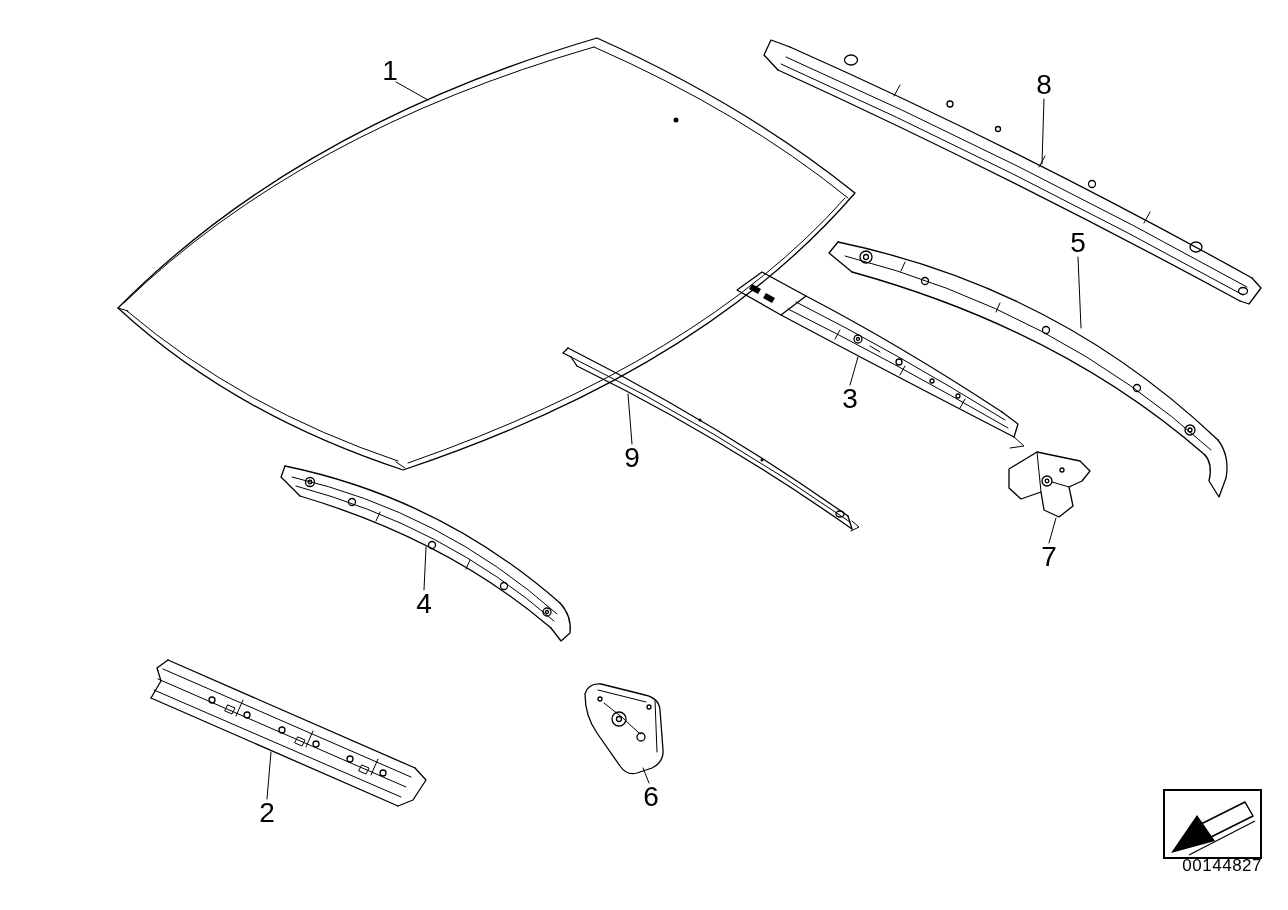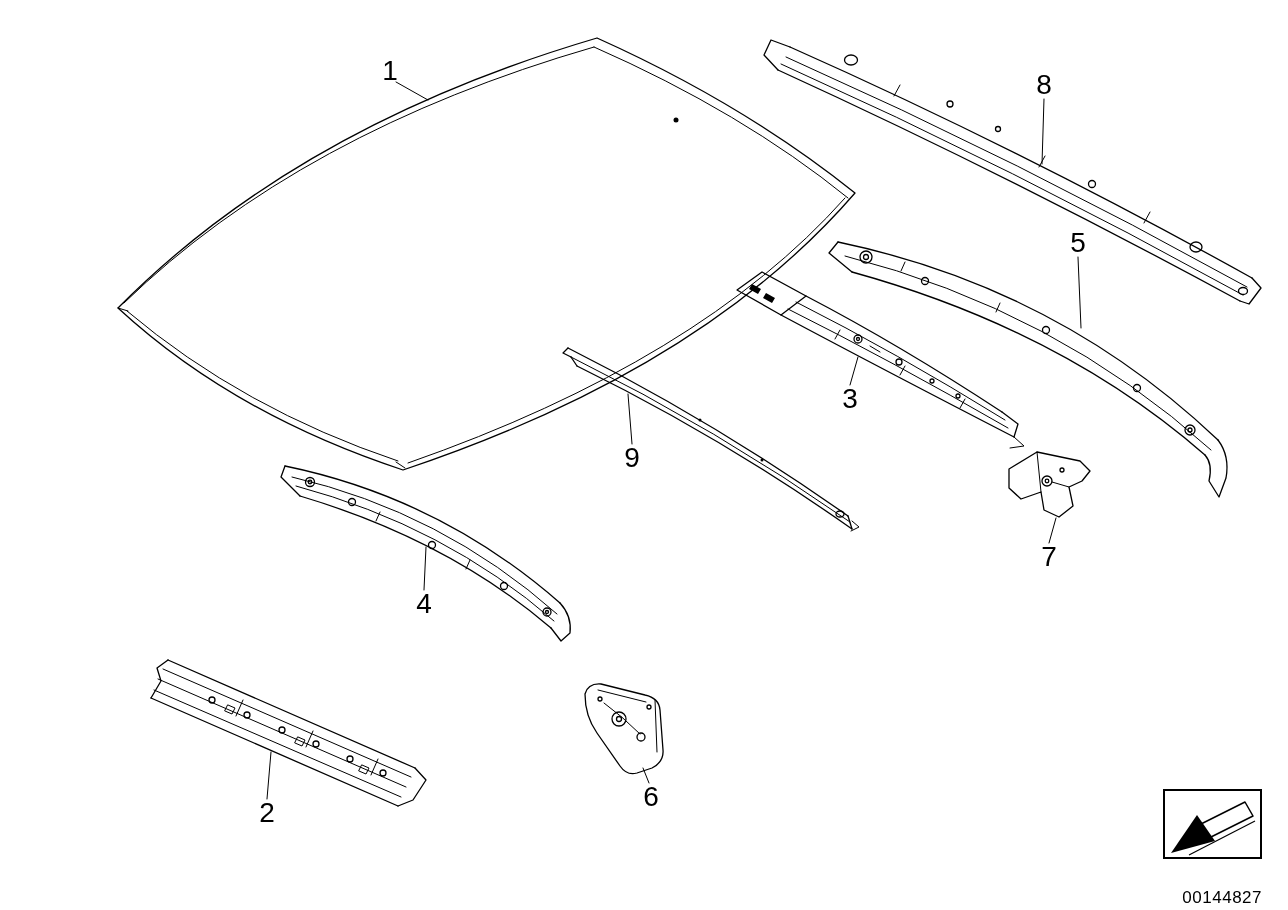--- a/index.html
+++ b/index.html
@@ -19,21 +19,21 @@
   .legend-box {
     position: absolute;
     left: 1163px; top: 789px;
     width: 99px; height: 70px;
     border: 2px solid #000;
     background: #fff;
   }
   .legend-box svg { display: block; width: 100%; height: 100%; }
   .drawing-number {
     position: absolute;
-    left: 1163px; top: 888px;
+    left: 1163px; top: 856px;
     width: 99px;
     text-align: right;
     font-size: 17px;
     letter-spacing: 0.5px;
   }
 </style>
 </head>
 <body>
 
 <div class="canvas">

